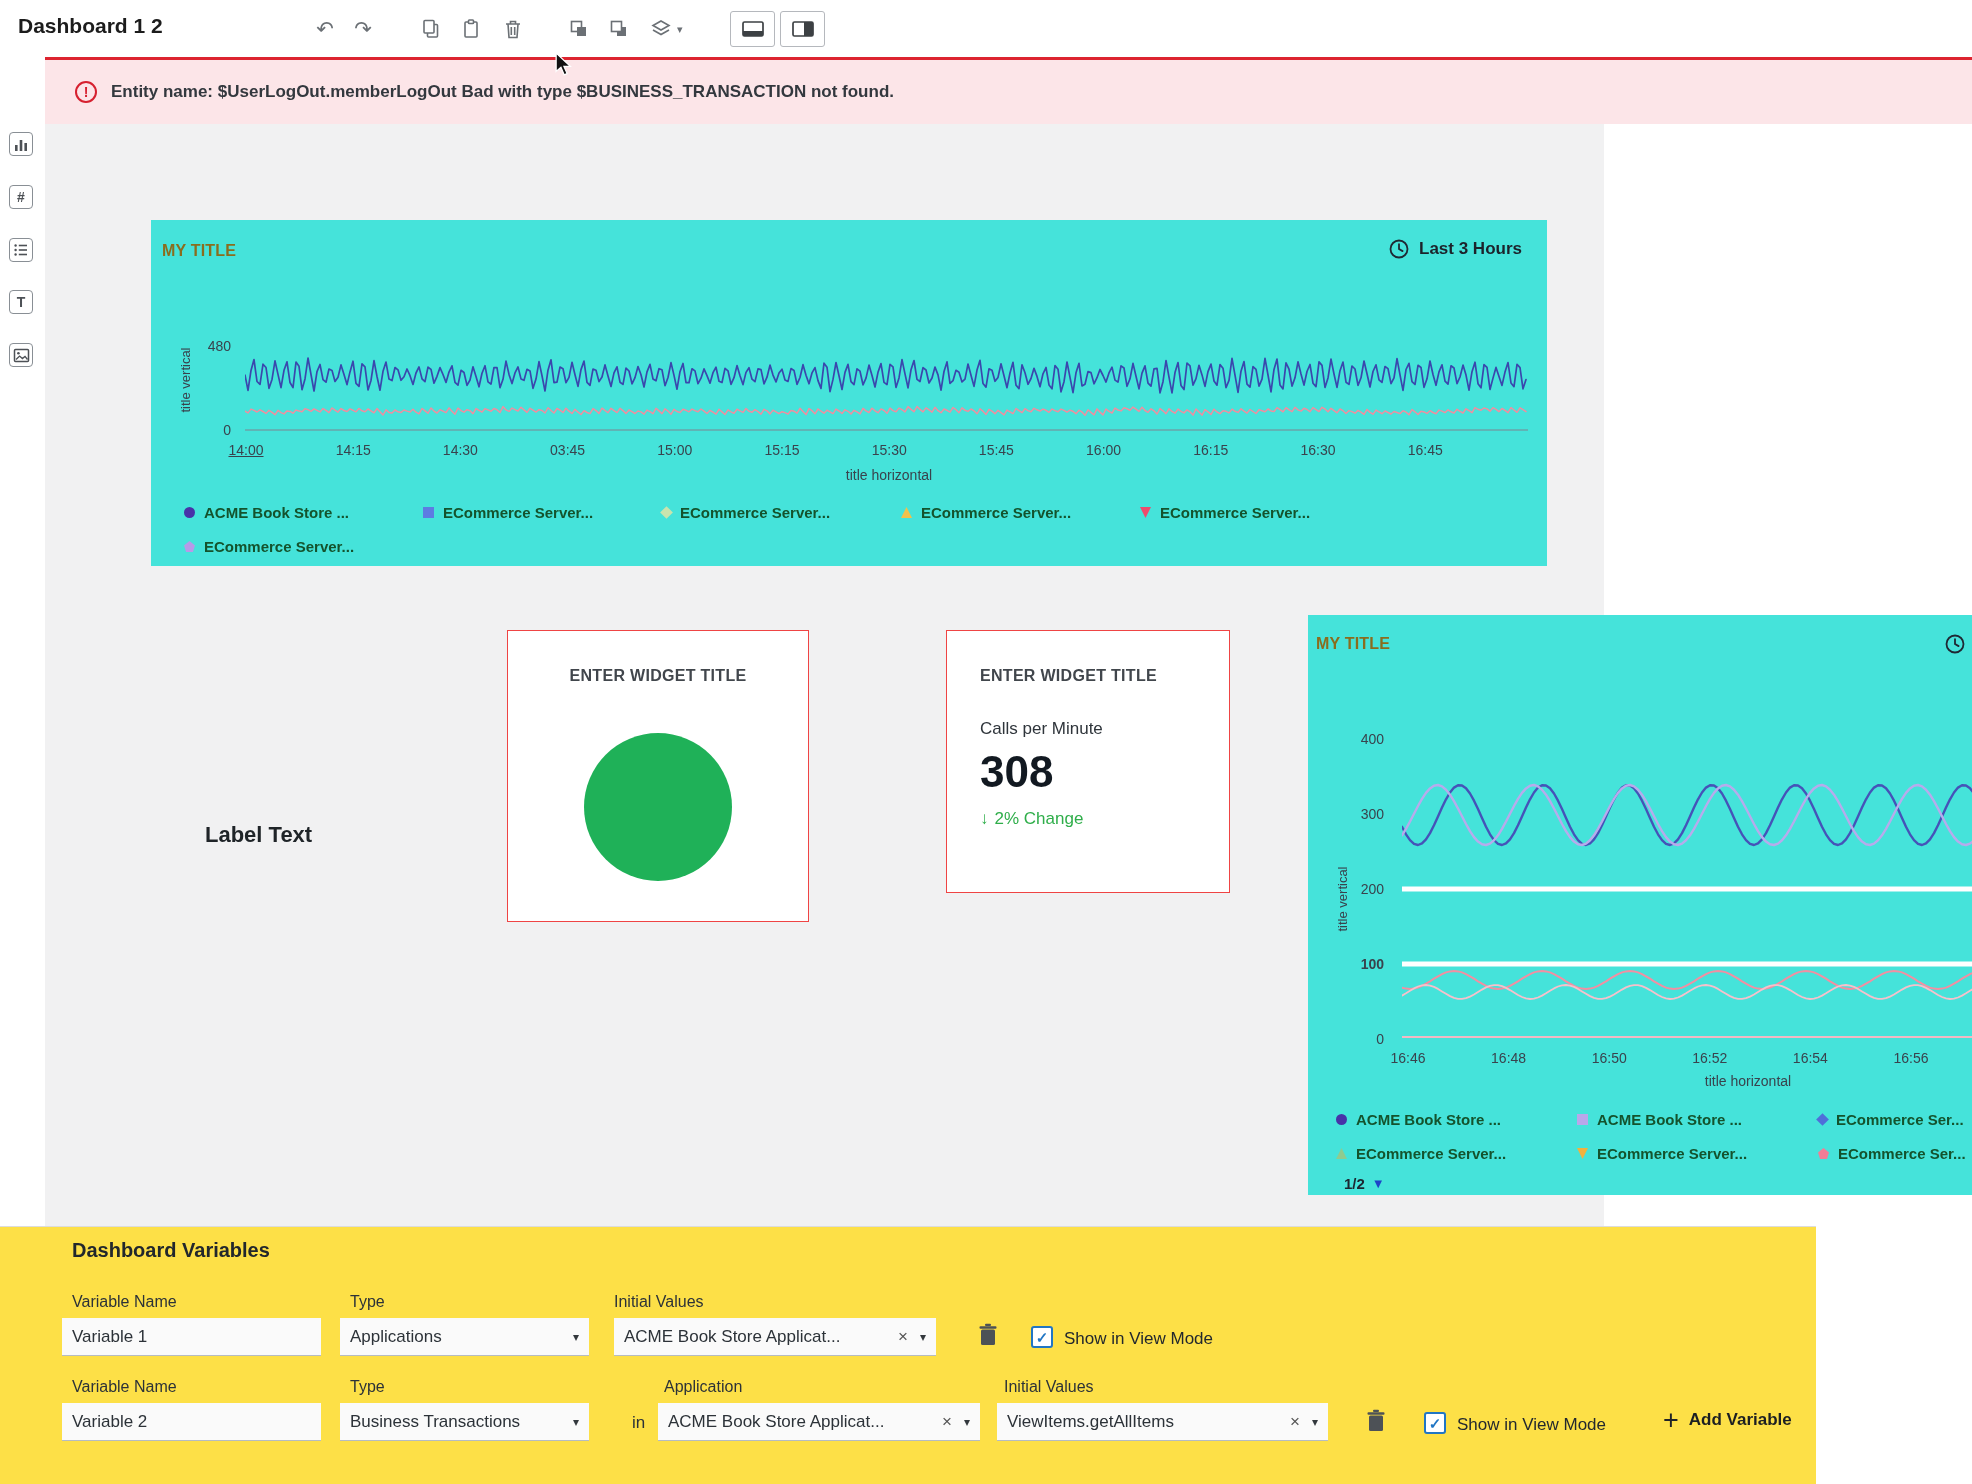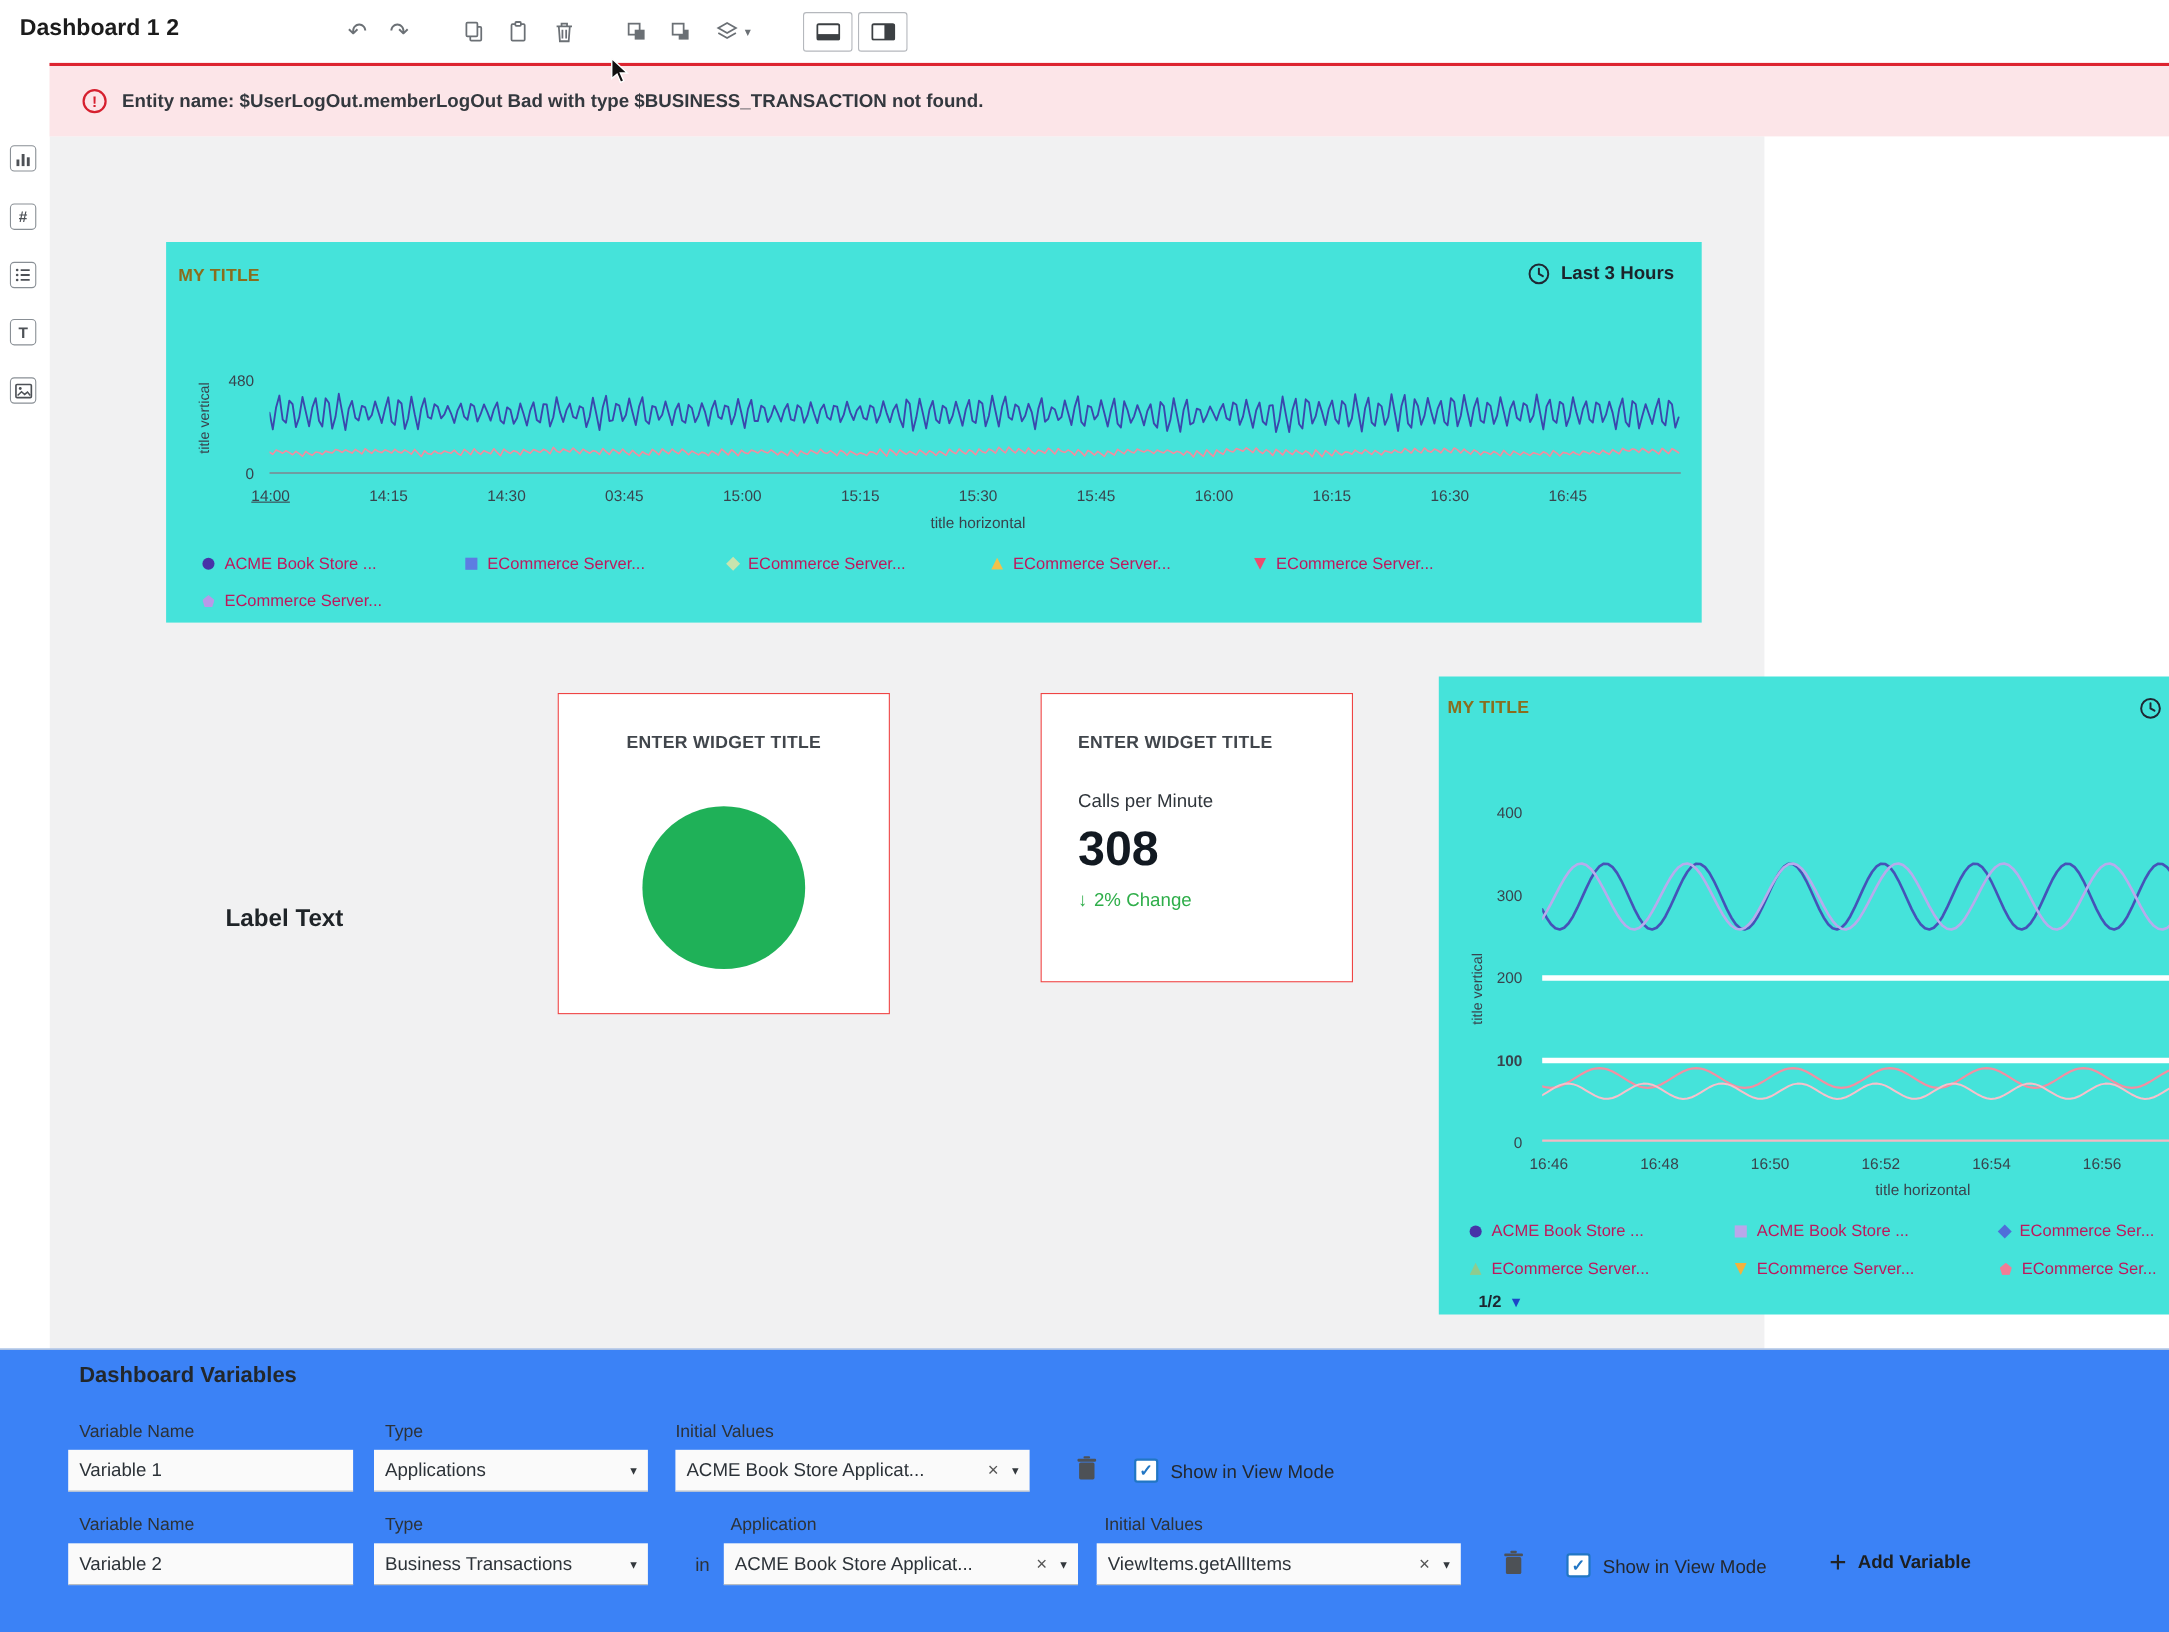--- a/index.html
+++ b/index.html
@@ -38,39 +38,39 @@
   .time-range{position:absolute;display:flex;align-items:center;gap:9px;cursor:pointer}
   .time-range span{font-size:17px;font-weight:bold;color:#1c232b}
   .clock{display:block}
   .ylabel{position:absolute;width:120px;height:16px;text-align:center;transform:rotate(-90deg);font-size:13px;color:#39434d}
   .xlabel{position:absolute;transform:translateX(-50%);font-size:14px;color:#39434d}
   .plot{position:absolute;display:block}
   .xtick{position:absolute;transform:translateX(-50%);font-size:14px;color:#39434d;white-space:nowrap}
   .ytick{position:absolute;width:48px;text-align:right;font-size:14px;color:#39434d}
   .legend-row{position:absolute;display:flex}
   .legend-item{display:flex;align-items:center;gap:9px;cursor:pointer}
-  .legend-label{font-size:15px;font-weight:normal;color:#be185d;white-space:nowrap}
+  .legend-label{font-size:15px;font-weight:bold;color:#14532d;white-space:nowrap}
   .mk{width:11px;height:11px;flex:0 0 auto;display:inline-block}
   .mk.circle{border-radius:50%}
   .mk.diamond{width:9px;height:9px;transform:rotate(45deg)}
   .mk.tri-up{clip-path:polygon(50% 0,100% 100%,0 100%)}
   .mk.tri-down{clip-path:polygon(0 0,100% 0,50% 100%)}
   .mk.pentagon{clip-path:polygon(50% 0,100% 40%,81% 100%,19% 100%,0 40%)}
   .pager{position:absolute;display:inline-flex;align-items:center;gap:7px;cursor:pointer}
   .pager-num{font-size:15px;font-weight:bold;color:#1c2630}
   .pager-caret{font-size:13px;color:#1d43c8}
 
   
   .metric-label{position:absolute;left:33px;top:88px;font-size:17px;color:#2f353b}
   .metric-value{position:absolute;left:33px;top:116px;font-size:44px;font-weight:bold;color:#121921}
   .metric-change{position:absolute;left:33px;top:178px;font-size:17px;color:#2fae4a;display:flex;gap:6px;align-items:center}
   .pie-circle{position:absolute;left:76px;top:102px;width:148px;height:148px;border-radius:50%;background:#1fb158}
 
   
-  .vars-panel{position:absolute;left:0;top:1226px;width:1972px;height:258px;background:#3b82f6;border-top:1px solid #dcdcdc;z-index:3}
+  .vars-panel{position:absolute;left:0;top:1226px;width:1816px;height:258px;background:#fde047;border-top:1px solid #dcdcdc;z-index:3}
   .vars-heading{position:absolute;left:72px;top:12px;font-size:20px;font-weight:bold;color:#22272c}
   .vlabel{position:absolute;font-size:16px;color:#2c3238;white-space:nowrap}
   .field{position:absolute;height:38px;background:#fafafa;border-bottom:1.5px solid #b6bcc2;display:flex;align-items:center;padding:0 10px;font-size:17px;color:#2c3238;white-space:nowrap;overflow:hidden;cursor:text}
   .field .t{flex:1 1 auto;overflow:hidden}
   .field .clear{margin-left:8px;font-size:17px;color:#555;cursor:pointer}
   .field .caret{margin-left:12px;font-size:12px;color:#33383d;cursor:pointer}
   .in-word{position:absolute;font-size:17px;color:#2c3238}
   .trash{position:absolute;cursor:pointer}
   .trash rect{fill:#4d5156}
   .checkbox{position:absolute;width:22px;height:22px;border:2px solid #2176c4;border-radius:3px;background:#fff;display:flex;align-items:center;justify-content:center;cursor:pointer}

